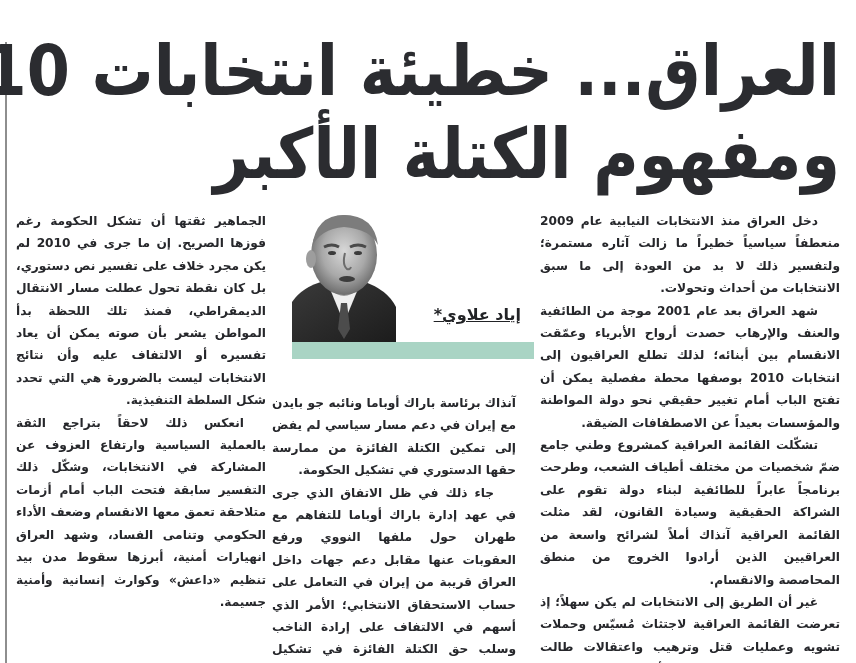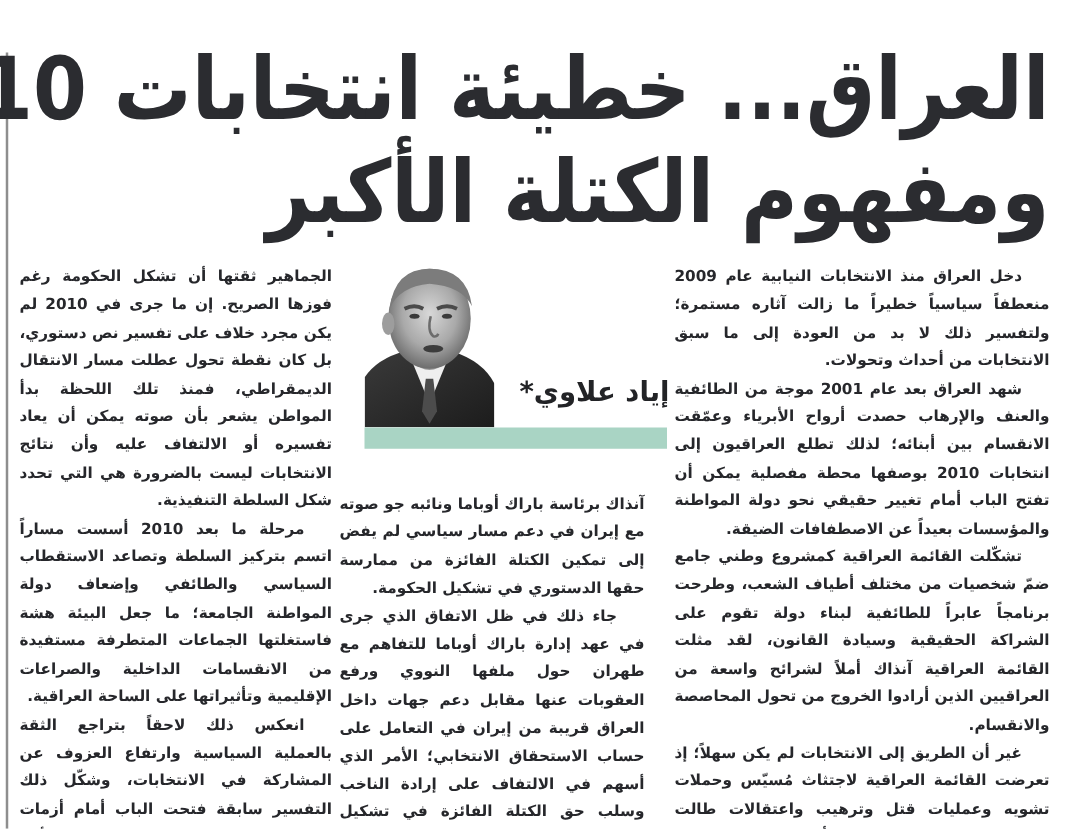--- a/index.html
+++ b/index.html
@@ -96,32 +96,33 @@
       left: 0;
       top: 0;
       width: 104px;
       height: 135px;
       background: #ffffff;
       overflow: hidden;
     }
     .photo svg { display: block; }
     .author-name {
       position: absolute;
-      left: 124px;
+      left: 109px;
       top: 94px;
       width: 120px;
       text-align: right;
       direction: rtl;
       font-family: "DejaVu Sans", sans-serif;
       font-weight: bold;
-      font-size: 22px;
+      font-size: 16px;
       line-height: 28px;
       color: #222326;
       white-space: nowrap;
       letter-spacing: -0.5px;
+      text-decoration: underline;
     }
     .accent-bar {
       position: absolute;
       left: 0;
       top: 135px;
       width: 242px;
       height: 17px;
       background: #a9d4c4;
     }
   </style>
@@ -133,21 +134,21 @@
   <div class="left-rule"></div>
 
   <h1 class="headline" style="margin:0;">
     <span class="line">العراق... خطيئة انتخابات 2010</span>
     <span class="line">ومفهوم الكتلة الأكبر</span>
   </h1>
 
   <div class="col col-right">
     <p>دخل العراق منذ الانتخابات النيابية عام 2009 منعطفاً سياسياً خطيراً ما زالت آثاره مستمرة؛ ولتفسير ذلك لا بد من العودة إلى ما سبق الانتخابات من أحداث وتحولات.</p>
     <p>شهد العراق بعد عام 2001 موجة من الطائفية والعنف والإرهاب حصدت أرواح الأبرياء وعمّقت الانقسام بين أبنائه؛ لذلك تطلع العراقيون إلى انتخابات 2010 بوصفها محطة مفصلية يمكن أن تفتح الباب أمام تغيير حقيقي نحو دولة المواطنة والمؤسسات بعيداً عن الاصطفافات الضيقة.</p>
-    <p>تشكّلت القائمة العراقية كمشروع وطني جامع ضمّ شخصيات من مختلف أطياف الشعب، وطرحت برنامجاً عابراً للطائفية لبناء دولة تقوم على الشراكة الحقيقية وسيادة القانون، لقد مثلت القائمة العراقية آنذاك أملاً لشرائح واسعة من العراقيين الذين أرادوا الخروج من تحول المحاصصة والانقسام.</p>
+    <p>تشكّلت القائمة العراقية كمشروع وطني جامع ضمّ شخصيات من مختلف أطياف الشعب، وطرحت برنامجاً عابراً للطائفية لبناء دولة تقوم على الشراكة الحقيقية وسيادة القانون، لقد مثلت القائمة العراقية آنذاك أملاً لشرائح واسعة من العراقيين الذين أرادوا الخروج من منطق المحاصصة والانقسام.</p>
     <p>غير أن الطريق إلى الانتخابات لم يكن سهلاً؛ إذ تعرضت القائمة العراقية لاجتثاث مُسيّس وحملات تشويه وعمليات قتل وترهيب واعتقالات طالت بعض قياداتها، ورغم كل ذلك أصر الناخب العراقي على التعبير عن إرادته، فجاءت النتائج لتمنح القائمة العراقية 91 مقعداً لتكون الكتلة الفائزة بأعلى عدد من المقاعد في مجلس النواب.</p>
 
   </div>
 
   <div class="author-box">
     <div class="photo">
       <svg width="104" height="135" viewBox="0 0 104 135">
         <defs>
           <radialGradient id="faceG" cx="50%" cy="45%" r="55%">
             <stop offset="0%" stop-color="#d8d8d8"></stop>
@@ -184,25 +185,24 @@
         <path d="M53 46 Q50 58 55 62 Q58 63 59 60" stroke="#6c6c6c" stroke-width="2" fill="none"></path>
 
         <ellipse cx="55" cy="72" rx="8" ry="3" fill="#3c3c3c"></ellipse>
       </svg>
     </div>
     <div class="author-name">إياد علاوي*</div>
     <div class="accent-bar"></div>
   </div>
 
   <div class="col col-mid">
-    <p class="no-indent">آنذاك برئاسة باراك أوباما ونائبه جو صوته مع إيران في دعم مسار سياسي لم يفض إلى تمكين الكتلة الفائزة من ممارسة حقها الدستوري في تشكيل الحكومة.</p>
+    <p class="no-indent">آنذاك برئاسة باراك أوباما ونائبه جو بايدن مع إيران في دعم مسار سياسي لم يفض إلى تمكين الكتلة الفائزة من ممارسة حقها الدستوري في تشكيل الحكومة.</p>
     <p>جاء ذلك في ظل الاتفاق الذي جرى في عهد إدارة باراك أوباما للتفاهم مع طهران حول ملفها النووي ورفع العقوبات عنها مقابل دعم جهات داخل العراق قريبة من إيران في التعامل على حساب الاستحقاق الانتخابي؛ الأمر الذي أسهم في الالتفاف على إرادة الناخب وسلب حق الكتلة الفائزة في تشكيل الحكومة.</p>
 
   </div>
 
   <div class="col col-left">
     <p class="no-indent">الجماهير ثقتها أن تشكل الحكومة رغم فوزها الصريح. إن ما جرى في 2010 لم يكن مجرد خلاف على تفسير نص دستوري، بل كان نقطة تحول عطلت مسار الانتقال الديمقراطي، فمنذ تلك اللحظة بدأ المواطن يشعر بأن صوته يمكن أن يعاد تفسيره أو الالتفاف عليه وأن نتائج الانتخابات ليست بالضرورة هي التي تحدد شكل السلطة التنفيذية.</p>
-    <p>مرحلة ما بعد 2010 أسست مساراً اتسم بتركيز السلطة وتصاعد الاستقطاب السياسي والطائفي وإضعاف دولة المواطنة الجامعة؛ ما جعل البيئة هشة فاستغلتها الجماعات المتطرفة مستفيدة من الانقسامات الداخلية والصراعات الإقليمية وتأثيراتها على الساحة العراقية.</p>
     <p>انعكس ذلك لاحقاً بتراجع الثقة بالعملية السياسية وارتفاع العزوف عن المشاركة في الانتخابات، وشكّل ذلك التفسير سابقة فتحت الباب أمام أزمات متلاحقة تعمق معها الانقسام وضعف الأداء الحكومي وتنامى الفساد، وشهد العراق انهيارات أمنية، أبرزها سقوط مدن بيد تنظيم «داعش» وكوارث إنسانية وأمنية جسيمة.</p>
 
   </div>
 
 </div>
 
 </body></html>

